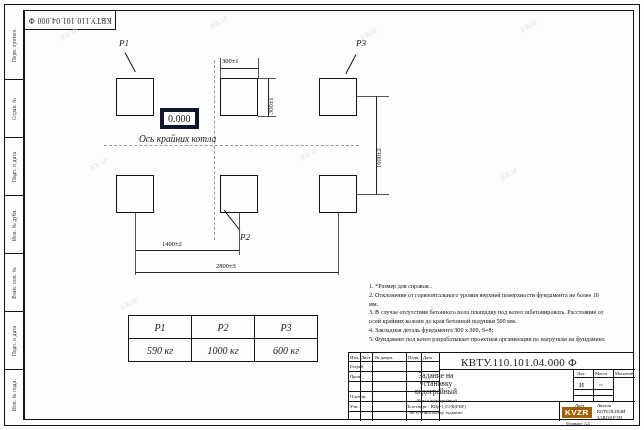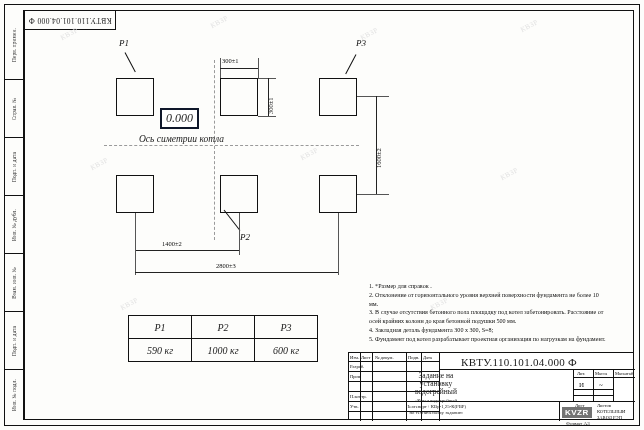--- a/index.html
+++ b/index.html
@@ -36,42 +36,42 @@
   .dim-h{position:absolute;height:0;border-top:1px solid #222;}
   .dim-v{position:absolute;width:0;border-left:1px solid #222;}
   .ext{position:absolute;border-left:1px solid #555;width:0;}
   .ext-h{position:absolute;border-top:1px solid #555;height:0;}
   .dimtxt{position:absolute;font-size:6.5px;color:#111;white-space:nowrap;}
   .dimtxt.vert{transform:rotate(-90deg);transform-origin:left top;}
 
   .lbl{position:absolute;font-size:9px;font-style:italic;color:#111;white-space:nowrap;}
   .leader{position:absolute;border-top:1px solid #111;height:0;transform-origin:left center;}
 
-  .zero-box{position:absolute;border:2px solid #0f172a;padding:1px 4px;font-size:12px;font-style:italic;background:#fff;}
+  .zero-box{position:absolute;border:4px solid #0f172a;padding:1px 4px;font-size:10px;background:#fff;}
 
   .axis-label{position:absolute;font-size:9.5px;font-style:italic;white-space:nowrap;}
 
   
   .notes{position:absolute;font-size:6.1px;line-height:1.45;color:#111;width:238px;}
   .notes div{white-space:normal;}
 
   
   .wt{position:absolute;border-collapse:collapse;}
   .wt td{border:1px solid #111;text-align:center;font-size:10px;font-style:italic;padding:0;}
   .wt .hrow td{height:22px;width:62px;}
   .wt .vrow td{height:22px;}
 
   
   .tb{position:absolute;left:348px;top:352px;width:286px;height:68px;border:1px solid #111;box-sizing:border-box;background:#fff;}
   .tbline{position:absolute;background:#111;}
   .tbtxt{position:absolute;font-size:4.6px;color:#111;white-space:nowrap;}
   .code{position:absolute;font-size:11px;letter-spacing:.3px;white-space:nowrap;}
   .tname{position:absolute;font-size:7.5px;text-align:center;width:100%;white-space:nowrap;}
   .tsmall{position:absolute;font-size:4.8px;text-align:center;width:100%;white-space:nowrap;}
-  .logo{position:absolute;background:#737373;color:#fff;font-size:8px;font-weight:bold;letter-spacing:.5px;padding:1px 3px;font-family:"Liberation Sans",sans-serif;}
+  .logo{position:absolute;background:#a16207;color:#fff;font-size:8px;font-weight:bold;letter-spacing:.5px;padding:1px 3px;font-family:"Liberation Sans",sans-serif;}
   .format{position:absolute;font-size:5px;}
 </style>
 </head>
 <body>
 
 <div id="sheet">
 
   <div class="outer-border"></div>
   <div class="inner-border"></div>
 
@@ -130,21 +130,21 @@
     <div class="leader" style="left:101px;top:42px;width:22px;transform:rotate(62deg);"></div>
 
     <div class="lbl" style="left:332px;top:28px;">Р3</div>
     <div class="leader" style="left:332px;top:44px;width:22px;transform:rotate(118deg);"></div>
 
     <div class="lbl" style="left:216px;top:222px;">Р2</div>
     <div class="leader" style="left:216px;top:220px;width:26px;transform:rotate(-128deg);"></div>
 
     <div class="zero-box" style="left:136px;top:98px;">0.000</div>
 
-    <div class="axis-label" style="left:115px;top:124px;">Ось симетрии котла</div>
+    <div class="axis-label" style="left:115px;top:124px;">Ось крайних котла</div>
 
     <div class="ext" style="left:196px;top:48px;height:20px;"></div>
     <div class="ext" style="left:234px;top:48px;height:20px;"></div>
     <div class="dim-h" style="left:196px;top:58px;width:38px;"></div>
     <div class="dimtxt" style="left:198px;top:47px;">300±1</div>
 
     <div class="ext-h" style="left:234px;top:68px;width:18px;"></div>
     <div class="ext-h" style="left:234px;top:106px;width:18px;"></div>
     <div class="dim-v" style="left:244px;top:68px;height:38px;"></div>
     <div class="dimtxt vert" style="left:243px;top:104px;">300±1</div>

